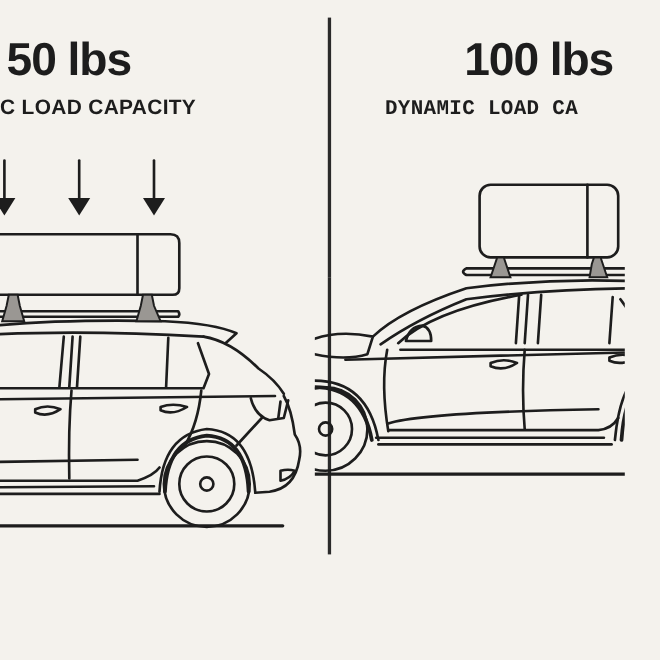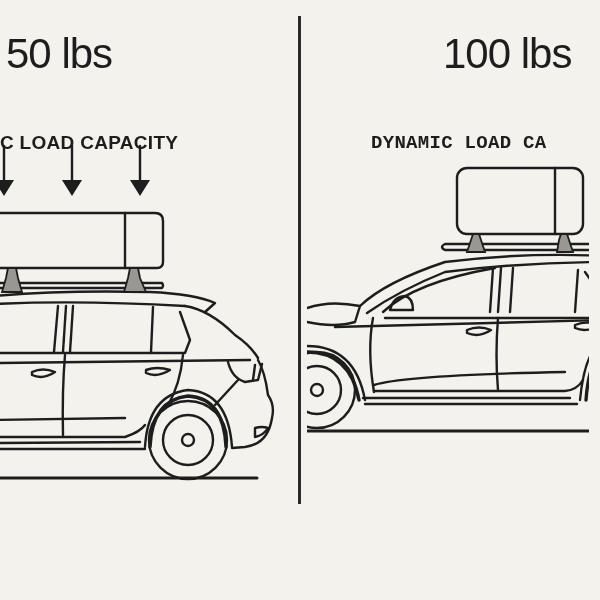--- a/index.html
+++ b/index.html
@@ -1,23 +1,23 @@
 <!DOCTYPE html>
 <html><head>
 <meta charset="utf-8">
 <style>
   html, body { margin:0; padding:0; }
   body { width:600px; height:600px; background:#f4f2ed; position:relative; overflow:hidden; font-family:"Liberation Sans", sans-serif; color:#1d1d1d; }
   .panel { position:absolute; top:0; height:600px; overflow:hidden; }
   .left { left:0; width:299px; }
-  .right { left:307px; width:282px; }
+  .right { left:286px; width:282px; }
   .divider { position:absolute; left:298px; top:16px; width:3px; height:236px; background:#2a2a2a; }
   .divider2 { position:absolute; left:298px; top:252px; width:3px; height:252px; background:#2a2a2a; }
-  .weight { position:absolute; font-weight:400; font-size:42px; letter-spacing:-1px; white-space:nowrap; }
-  .caption { position:absolute; font-weight:700; font-size:19px; white-space:nowrap; letter-spacing:0.3px;margin-top:44px; }
+  .weight { position:absolute; font-weight:700; font-size:42px; letter-spacing:-1px; white-space:nowrap; }
+  .caption { position:absolute; font-weight:700; font-size:19px; white-space:nowrap; letter-spacing:0.3px; }
   svg { position:absolute; left:0; top:0; }
 </style>
 </head>
 <body>
 
 <div class="panel left">
   <div class="weight" style="left:6px;top:30px;">50 lbs</div>
   <div class="caption" style="left:0;top:88px;">C LOAD CAPACITY</div>
   <svg width="300" height="600" viewBox="0 0 300 600">
     <g fill="none" stroke="#1d1d1d" stroke-width="2.4" stroke-linecap="round" stroke-linejoin="round">

